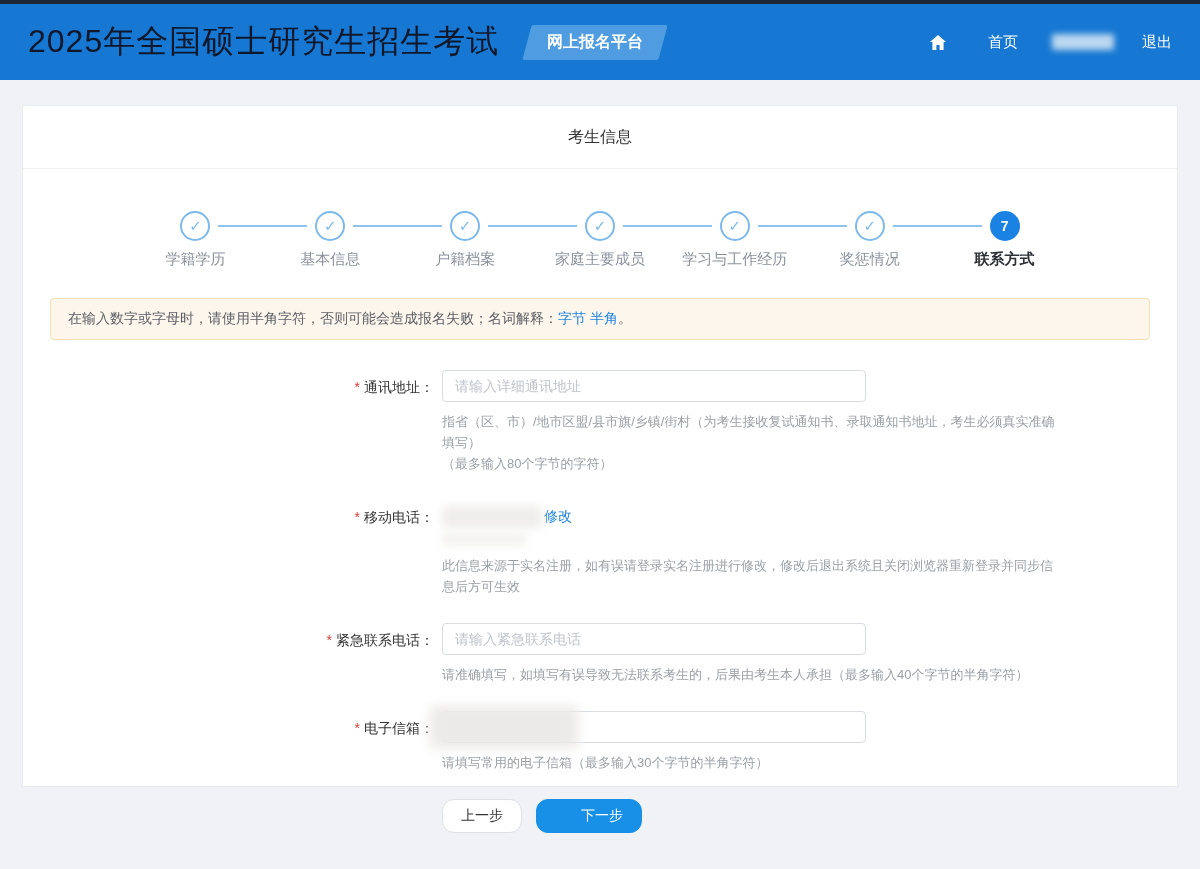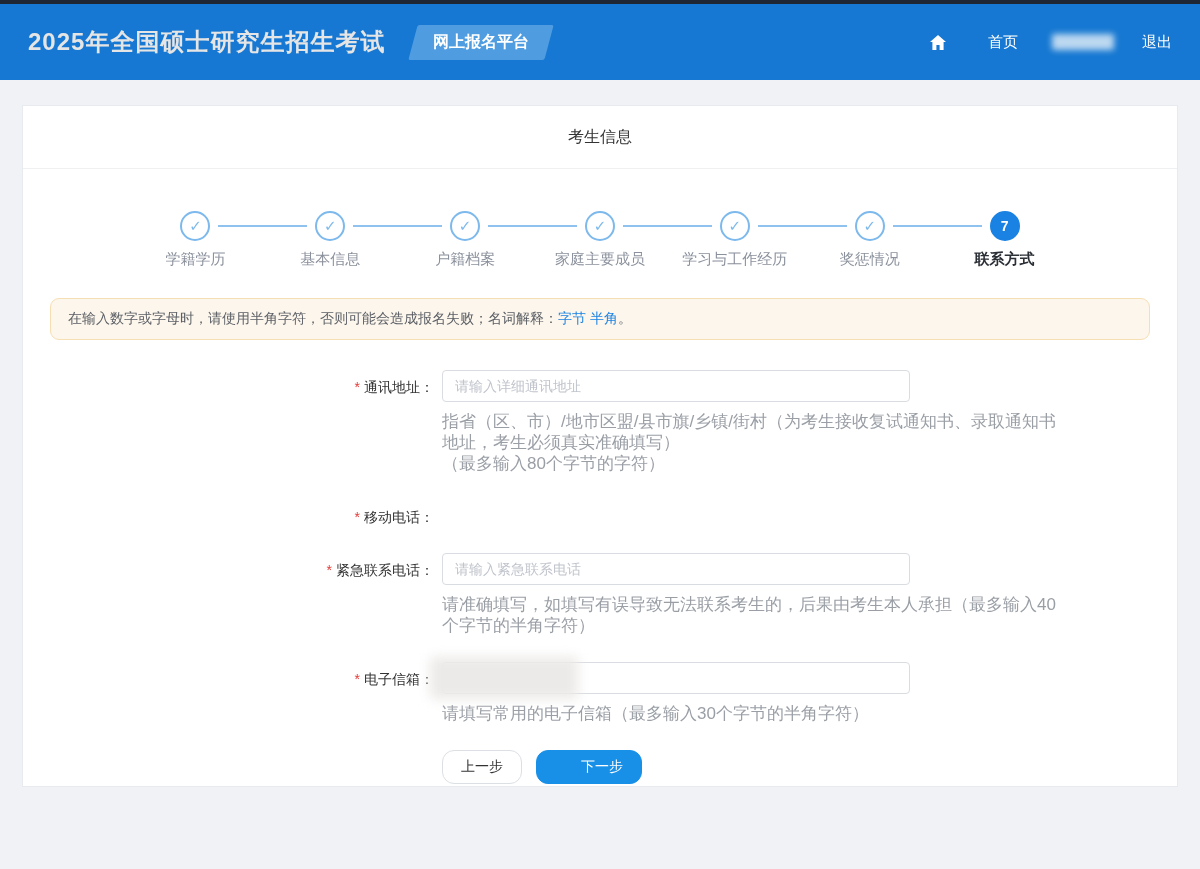--- a/index.html
+++ b/index.html
@@ -9,21 +9,21 @@
     font-family:"Liberation Sans","DejaVu Sans",sans-serif;
     overflow:hidden;
   }
   
   .top-strip { height:4px; background:#1e2733; }
   
   .header {
     height:76px; background:#1678d2;
     display:flex; align-items:center; padding:0 28px;
   }
-  .header-title { color:#e5e5e5; font-size:24px; font-weight:bold; letter-spacing:1px; }
+  .header-title { color:#0f172a; font-size:32px; font-weight:normal; letter-spacing:1px; }
   .badge {
     margin-left:28px; background:#4f9de0; transform:skewX(-15deg);
     padding:7px 20px; border-radius:2px;
   }
   .badge-inner { display:block; transform:skewX(15deg); color:#fff; font-size:16px; font-weight:bold; }
   .header-right { margin-left:auto; display:flex; align-items:center; }
   .home-link { display:flex; align-items:center; color:#fff; font-size:15px; text-decoration:none; cursor:pointer;gap:36px; }
   .home-link svg { margin-right:6px; }
   .redact-user {
     width:62px; height:16px; margin:0 28px 0 34px;
@@ -55,39 +55,39 @@
   }
   .step.current .step-circle {
     background:#1a82e2; border-color:#1a82e2; color:#fff;
     font-size:14px; font-weight:bold;
   }
   .step-label { margin-top:9px; font-size:15px; color:#8b919c; }
   .step.current .step-label { color:#2b2f36; font-weight:bold; }
   
   .notice {
     margin:29px 27px 0; background:#fdf6ec; border:1px solid #f6dfb3;
-    border-radius:9px; padding:11px 17px; font-size:14px; color:#5c6066;
+    border-radius:4px; padding:11px 17px; font-size:14px; color:#5c6066;
   }
   .notice a { color:#1a82e2; text-decoration:none; cursor:pointer; }
   
   .form { margin-top:30px; }
   .form-row { display:flex; margin-bottom:26px; }
   .label-col {
     width:411px; flex-shrink:0; text-align:right;
     font-size:14px; color:#333; padding-top:9px;
   }
   .req { color:#e23c39; margin-right:4px; font-size:14px; }
   .ctrl-col { margin-left:8px; }
   .text-input {
-    width:468px; height:32px; border:1px solid #d9dce1; border-radius:4px;
+    width:424px; height:32px; border:1px solid #d9dce1; border-radius:4px;
     padding:0 12px; font-size:14px; color:#333; outline:none;
     font-family:"Liberation Sans","DejaVu Sans",sans-serif;
   }
   .text-input::placeholder { color:#c0c4cc; }
-  .help { margin-top:9px; font-size:17px; color:#9a9fa6; line-height:21px; max-width:620px; }
+  .help { margin-top:9px; font-size:13px; color:#9a9fa6; line-height:21px; max-width:620px; }
   
   .phone-line { display:flex; align-items:center; padding-top:6px; }
   .redact-phone { width:100px; height:22px; background:#efeeec; filter:blur(4px); border-radius:2px; }
   .modify-link { color:#1a82e2; font-size:14px; text-decoration:none; margin-left:2px; cursor:pointer; }
   .redact-smudge { width:84px; height:13px; margin-top:5px; background:#f3f2f0; filter:blur(4px); border-radius:2px; }
   
   .input-wrap { position:relative; display:inline-block; }
   .redact-email {
     position:absolute; left:-12px; top:-5px; width:148px; height:42px;
     background:#eceae8; filter:blur(6px); border-radius:3px; pointer-events:none;
@@ -183,20 +183,28 @@
         <input class="text-input" type="text" placeholder="请输入详细通讯地址" style="">
         <div class="help">指省（区、市）/地市区盟/县市旗/乡镇/街村（为考生接收复试通知书、录取通知书地址，考生必须真实准确填写）</div>
         <div class="help" style="margin-top:0;">（最多输入80个字节的字符）</div>
       </div>
     </div>
 
     <div class="form-row">
       <div class="label-col">
         <span class="req">*</span><span>移动电话：</span>
       </div>
+      <div class="ctrl-col">
+        <div class="phone-line">
+          <span class="redact-phone"></span>
+          <a class="modify-link">修改</a>
+        </div>
+        <div class="redact-smudge"></div>
+        <div class="help">此信息来源于实名注册，如有误请登录实名注册进行修改，修改后退出系统且关闭浏览器重新登录并同步信息后方可生效</div>
+      </div>
     </div>
 
     <div class="form-row">
       <div class="label-col">
         <span class="req">*</span><span>紧急联系电话：</span>
       </div>
       <div class="ctrl-col">
         <input class="text-input" type="text" placeholder="请输入紧急联系电话" style="">
         <div class="help">请准确填写，如填写有误导致无法联系考生的，后果由考生本人承担（最多输入40个字节的半角字符）</div>
       </div>

